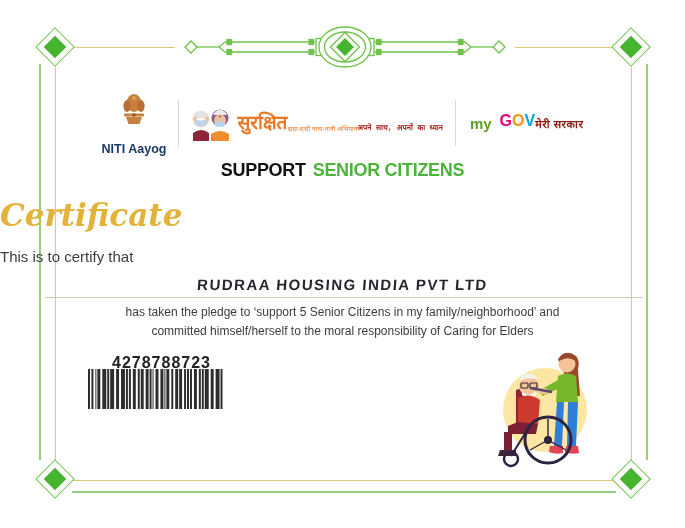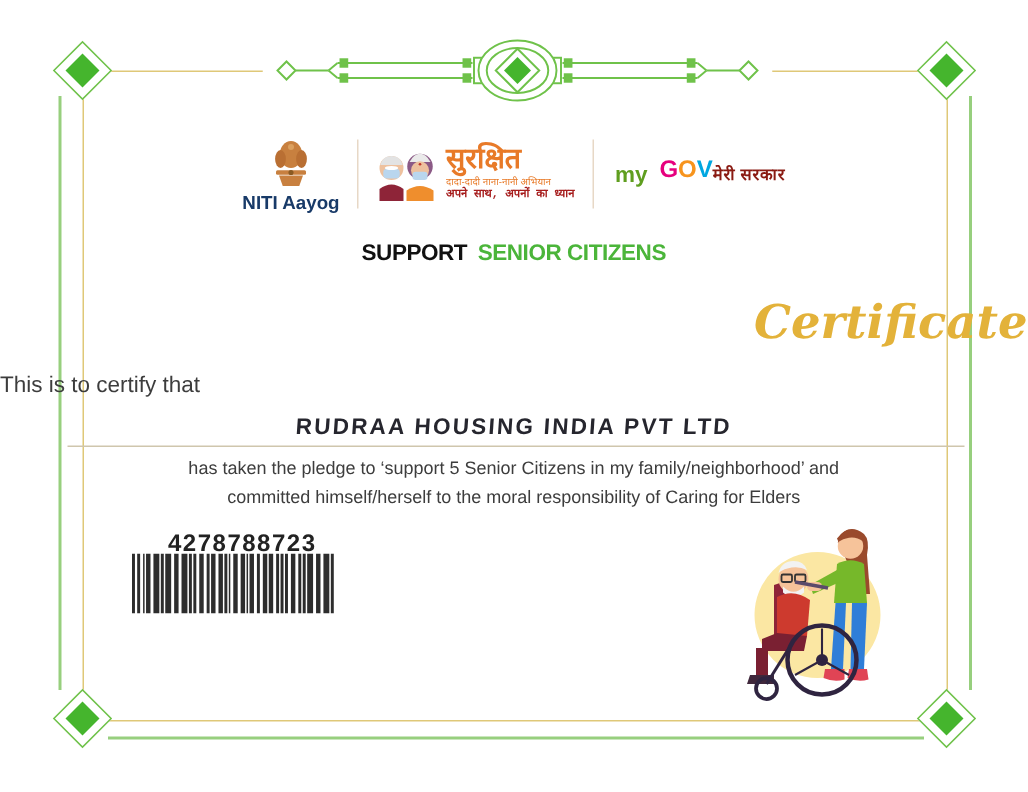--- a/index.html
+++ b/index.html
@@ -25,37 +25,37 @@
   .corner::after{content:"";position:absolute;inset:5px;background:var(--green_fill);}
   .corner.tl{left:55px;top:47px;} .corner.tr{left:631px;top:47px;}
   .corner.bl{left:55px;top:479px;} .corner.br{left:631px;top:479px;}
   .ornament{position:absolute;left:175px;top:25px;z-index:4;}
 
   
   .logo-row{position:absolute;left:0;top:90px;width:100%;display:flex;
     justify-content:center;align-items:center;gap:12px;}
   .logo-divider{width:1px;height:46px;background:#e7d8c6;}
   .niti{display:flex;flex-direction:column;align-items:center;}
-  .niti-label{font-size:12.5px;font-weight:bold;color:var(--niti_navy);margin-top:2px;}
+  .niti-label{font-size:12.5px;font-weight:bold;color:var(--niti_navy);margin-top:16px;}
   .surakshit{display:flex;align-items:center;gap:4px;}
-  .sur-text{display:flex;flex-direction:column;align-items:flex-start;line-height:1.05;}
+  .sur-text{display:flex;flex-direction:row;align-items:flex-end;line-height:1.05;}
   .sur-title{font-size:19px;font-weight:bold;color:var(--orange);}
   .sur-sub{font-size:6.5px;color:var(--orange);margin-top:2px;}
   .sur-tag{font-size:7.5px;font-weight:bold;color:#a61c1c;margin-top:2px;font-family:Liberation Mono, monospace;}
   .mygov{display:flex;flex-direction:row;line-height:1;}
   .mg-my{font-size:15px;font-weight:800;color:var(--mygov_green);margin-left:2px;}
   .mg-gov{font-size:16px;font-weight:800;margin-top:-3px;margin-left:8px;letter-spacing:0;}
   .mg-gov .g{color:var(--mygov_g);} .mg-gov .o{color:var(--mygov_o);} .mg-gov .v{color:var(--mygov_v);}
   .mg-tag{font-size:11px;color:var(--mygov_red);font-weight:bold;margin-top:3px;letter-spacing:.5px;}
 
   
   .main-title{position:absolute;left:0;top:160px;width:100%;text-align:center;
-    font-weight:800;font-size:15px;letter-spacing:-.3px;color:#111;}
+    font-weight:800;font-size:18px;letter-spacing:-.3px;color:#111;}
   .main-title .part2{color:var(--title_green);margin-left:7px;}
-  .script-title{position:absolute;left:0;top:197px;width:100%;text-align:right;
+  .script-title{position:absolute;left:0;top:197px;width:100%;text-align:left;
     font-family:"DejaVu Serif",serif;font-style:italic;font-weight:bold;
     font-size:31px;color:var(--gold_script);}
   .certify{position:absolute;left:0;top:248px;width:100%;text-align:left;
     font-size:15px;color:var(--text_dark);}
   .recipient{position:absolute;left:0;top:276px;width:100%;text-align:center;
     font-size:15px;font-weight:600;color:var(--name_color);letter-spacing:1.5px;
     transform:skewX(-4deg);}
   .name-underline{position:absolute;left:45px;top:297px;width:598px;height:1px;
     background:var(--underline);}
   .pledge{position:absolute;left:0;top:303px;width:100%;text-align:center;

